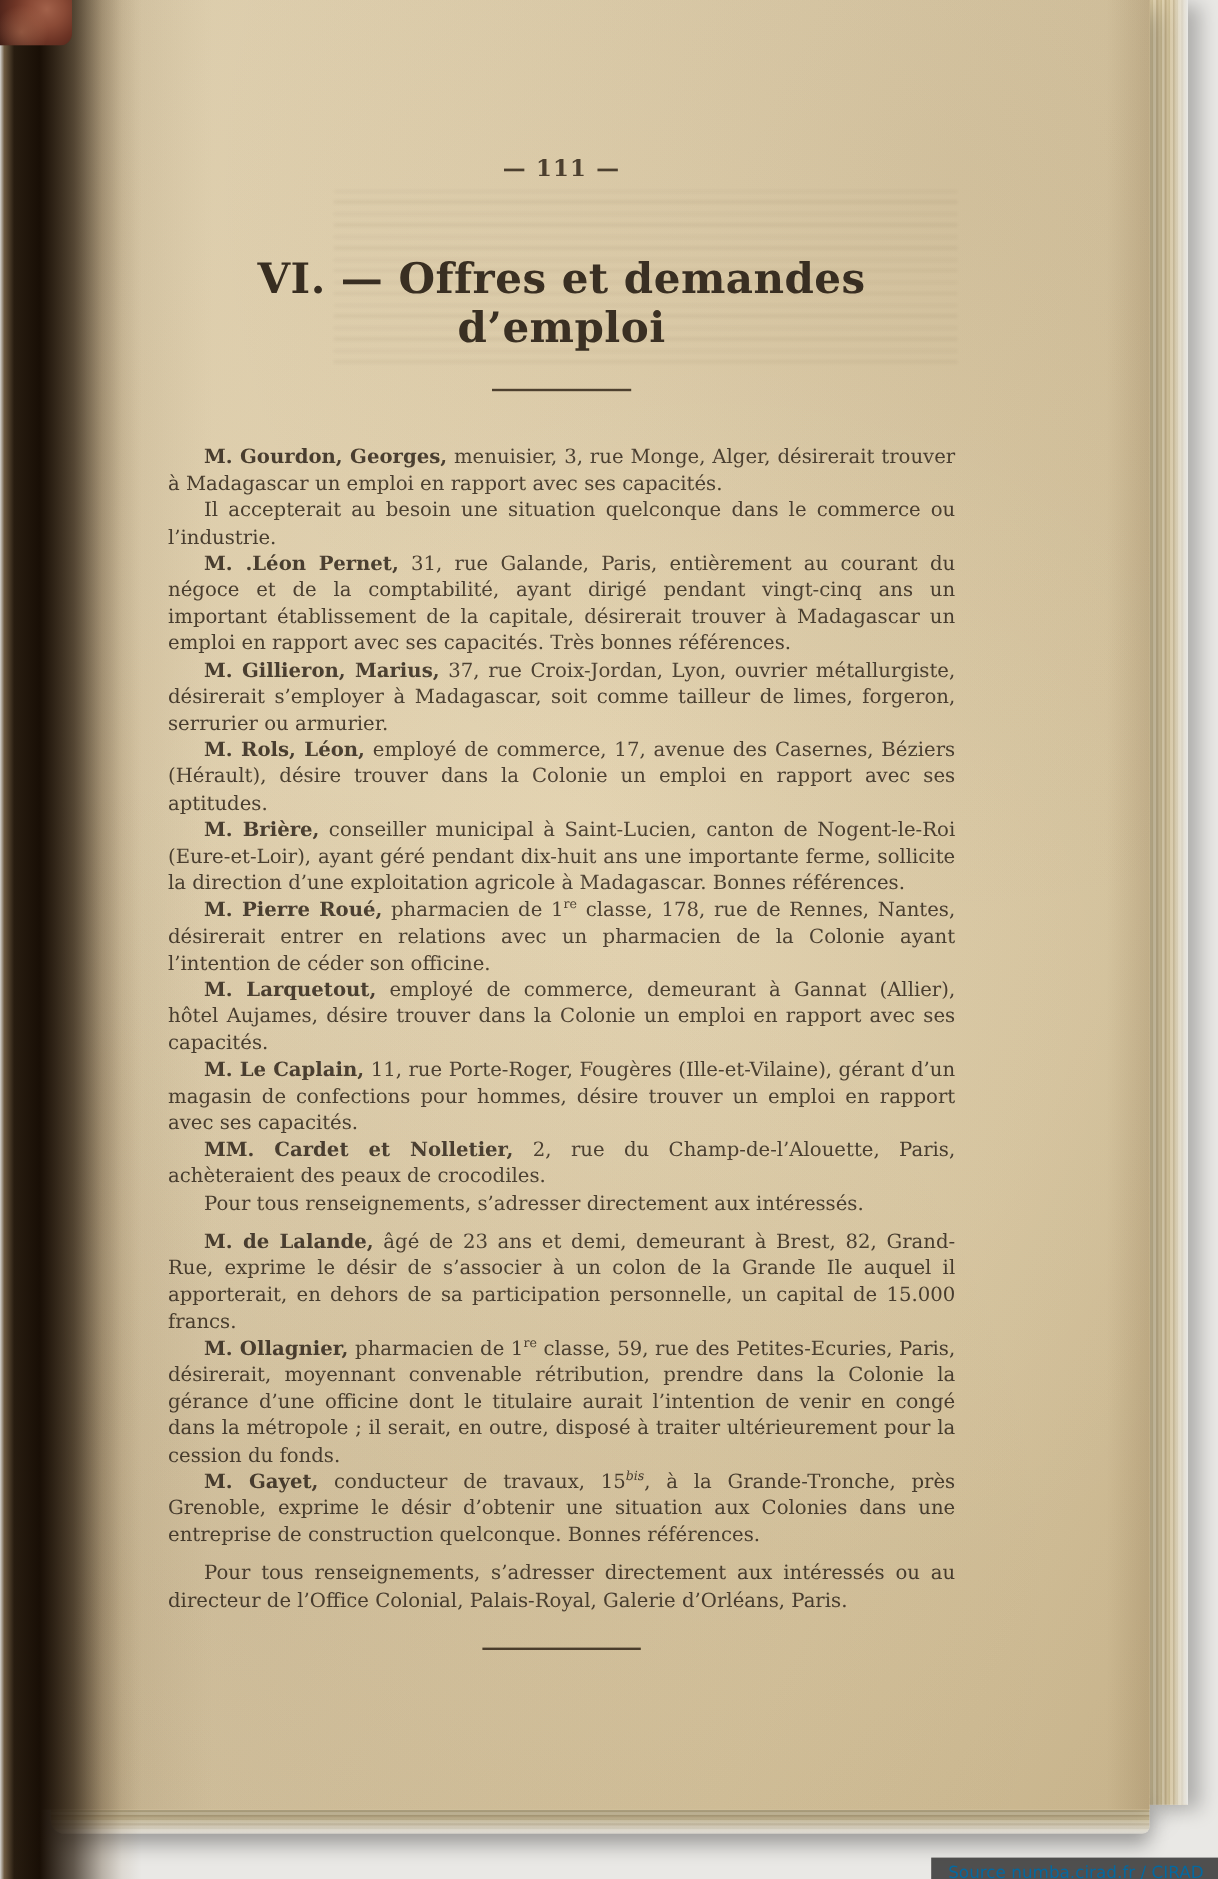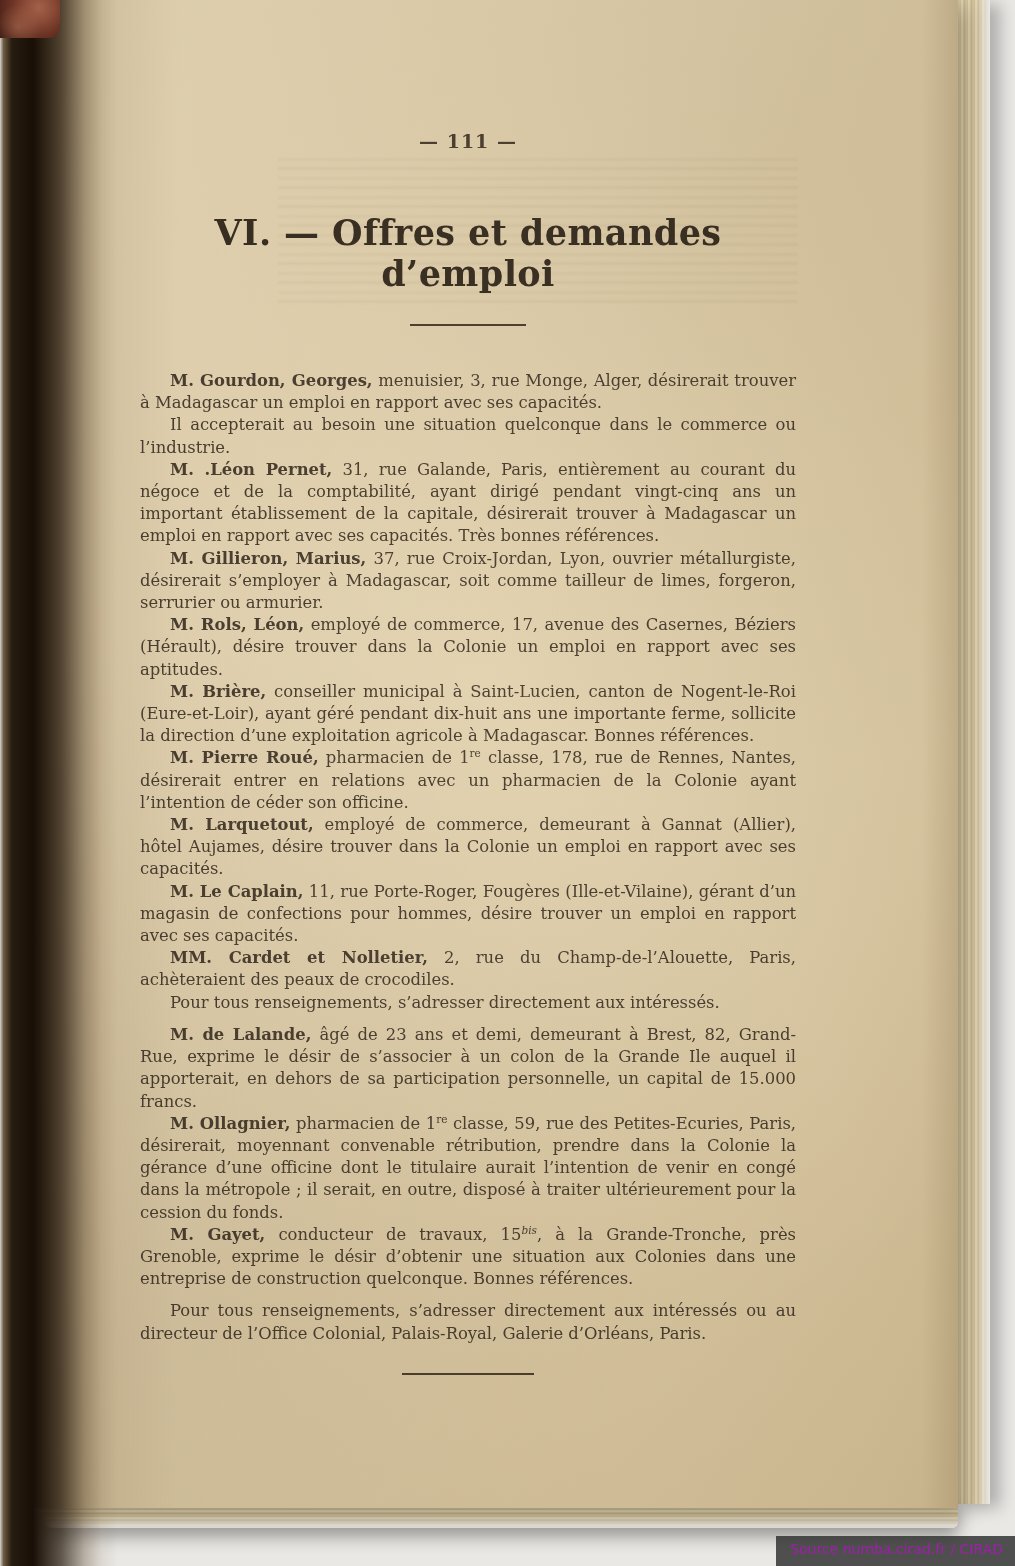--- a/index.html
+++ b/index.html
@@ -98,23 +98,23 @@
   .paras { margin-top:44px; font-size:16.4px; line-height:22.2px; text-align:justify; }
   .para { margin:0; text-indent:30px; }
   .para.gap { margin-top:10px; }
   .b { font-weight:700; }
   .i { font-style:italic; }
   .paras sup { font-size:10.5px; line-height:0; }
   .rule-end { width:132px; margin:28px auto 0; }
 
   
   .credit {
-    position:absolute; right:0; bottom:0; height:30px; line-height:27px;
+    position:absolute; right:0; bottom:0; height:18px; line-height:27px;
     padding:0 12px 0 14px;
-    background:rgba(45,45,45,0.82); color:#a21caf;
+    background:rgba(45,45,45,0.82); color:#0369a1;
     font-family:"DejaVu Sans", sans-serif; font-size:14px;
   }
 </style>
 </head>
 <body>
 
 <div class="scan">
   <div class="right-edges"></div>
   <div class="bottom-edges"></div>
 

